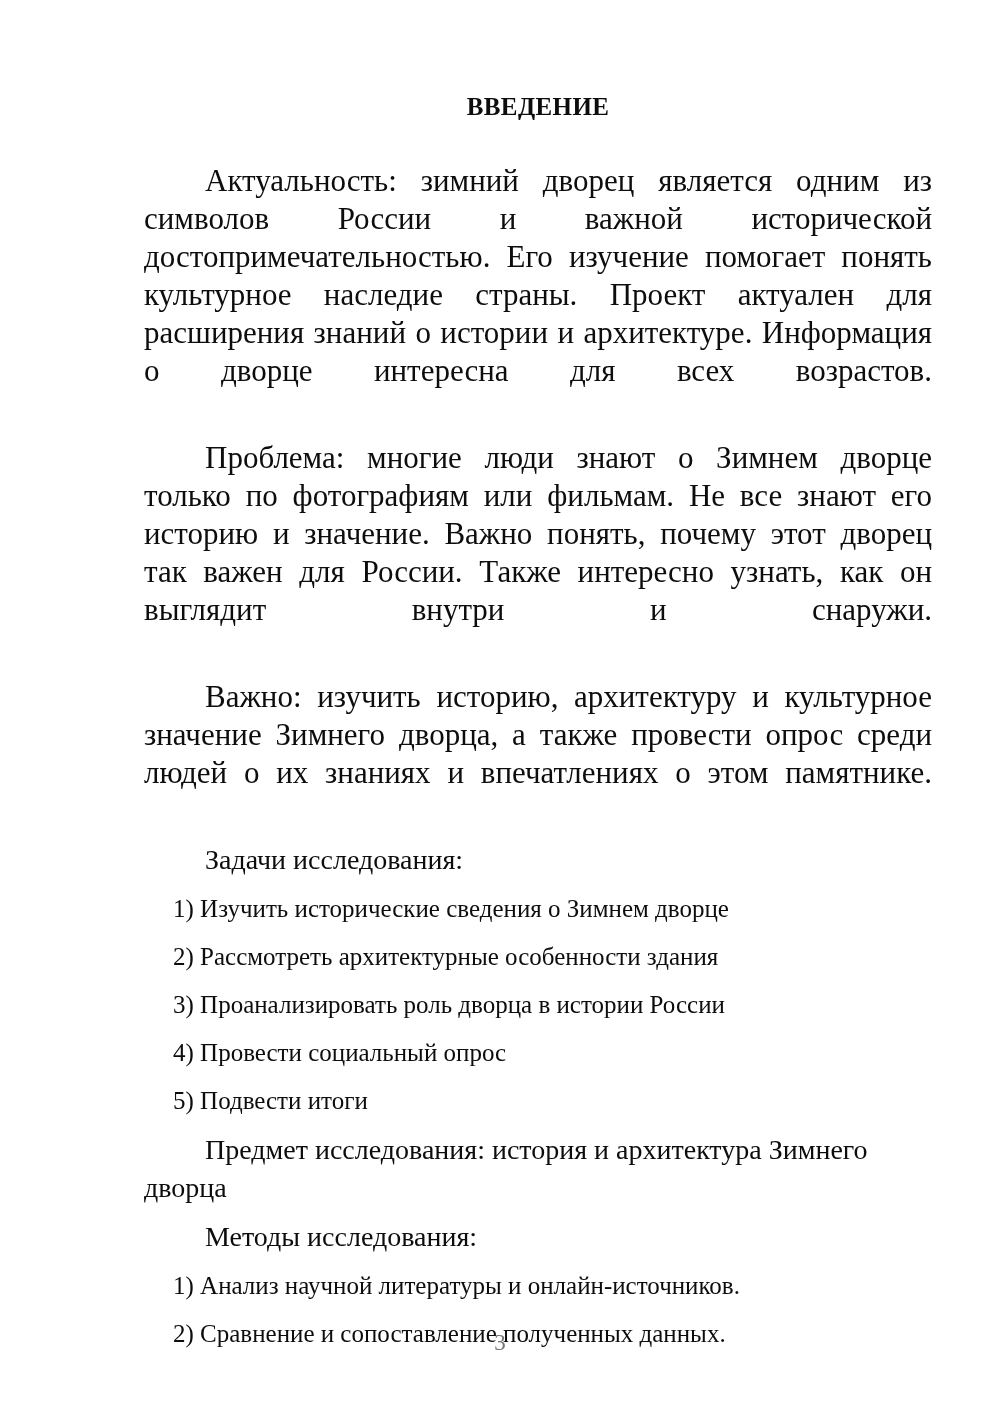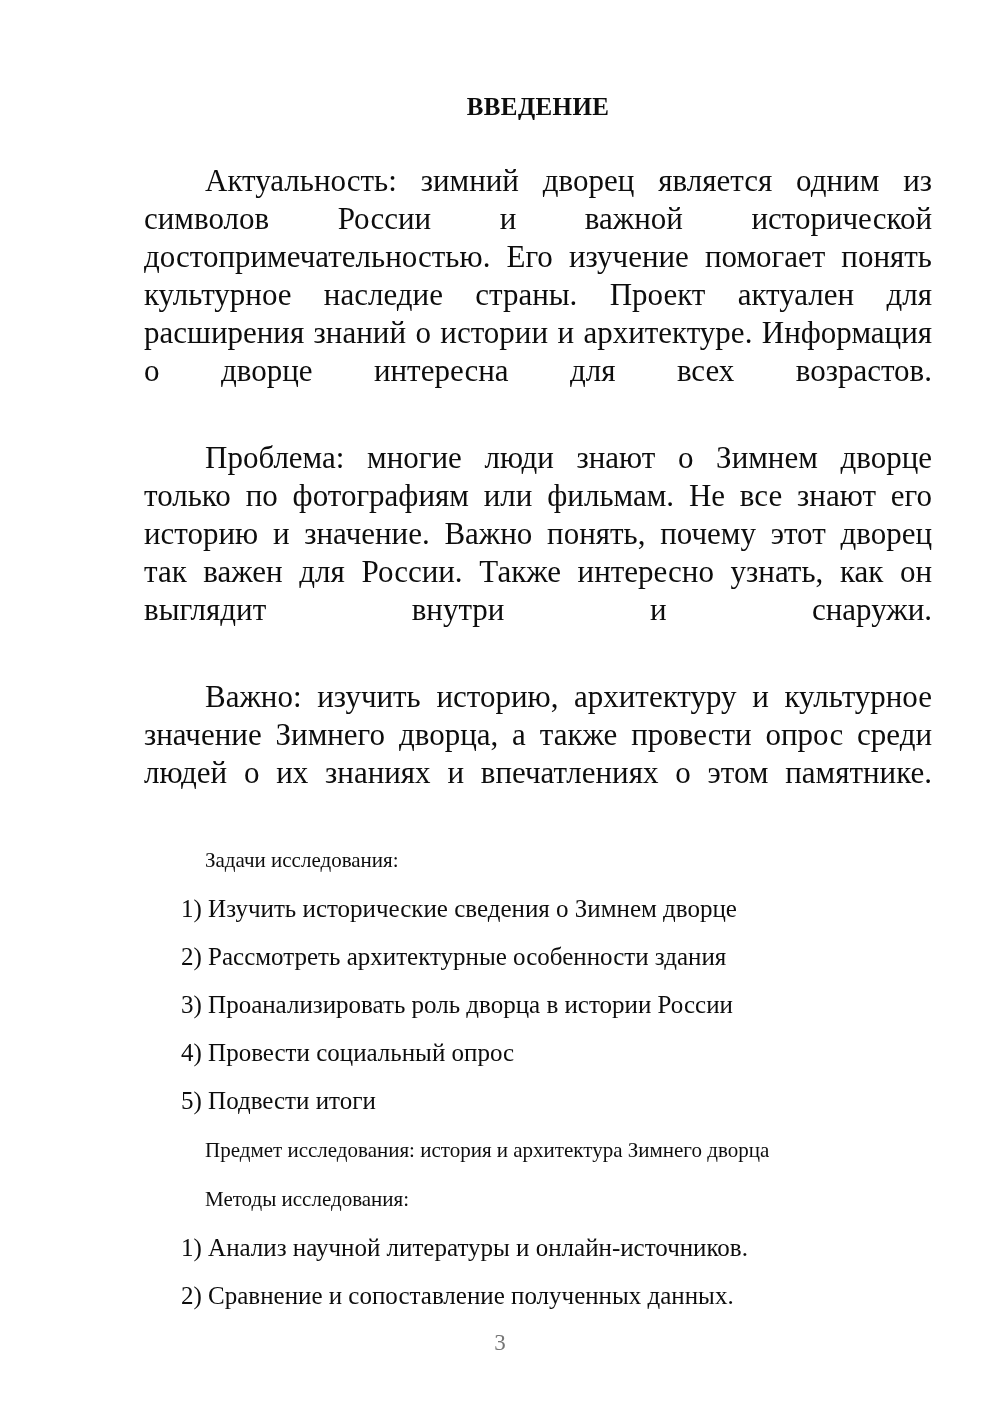--- a/index.html
+++ b/index.html
@@ -51,30 +51,30 @@
   }
 
   
   .para::after {
     content: "";
     display: inline-block;
     width: 100%;
   }
 
   .lead-line {
-    font-size: 21px;
+    font-size: 28px;
     line-height: 38px;
     text-align: left;
     text-indent: 61px;
     margin: 0 0 11px 0;
   }
 
   .list {
     list-style: none;
-    margin: 8px;
+    margin: 0;
     padding: 0;
   }
 
   .list-item {
     font-size: 25px;
     line-height: 38px;
     text-align: left;
     margin: 0 0 10px 0;
     padding-left: 29px;
   }

